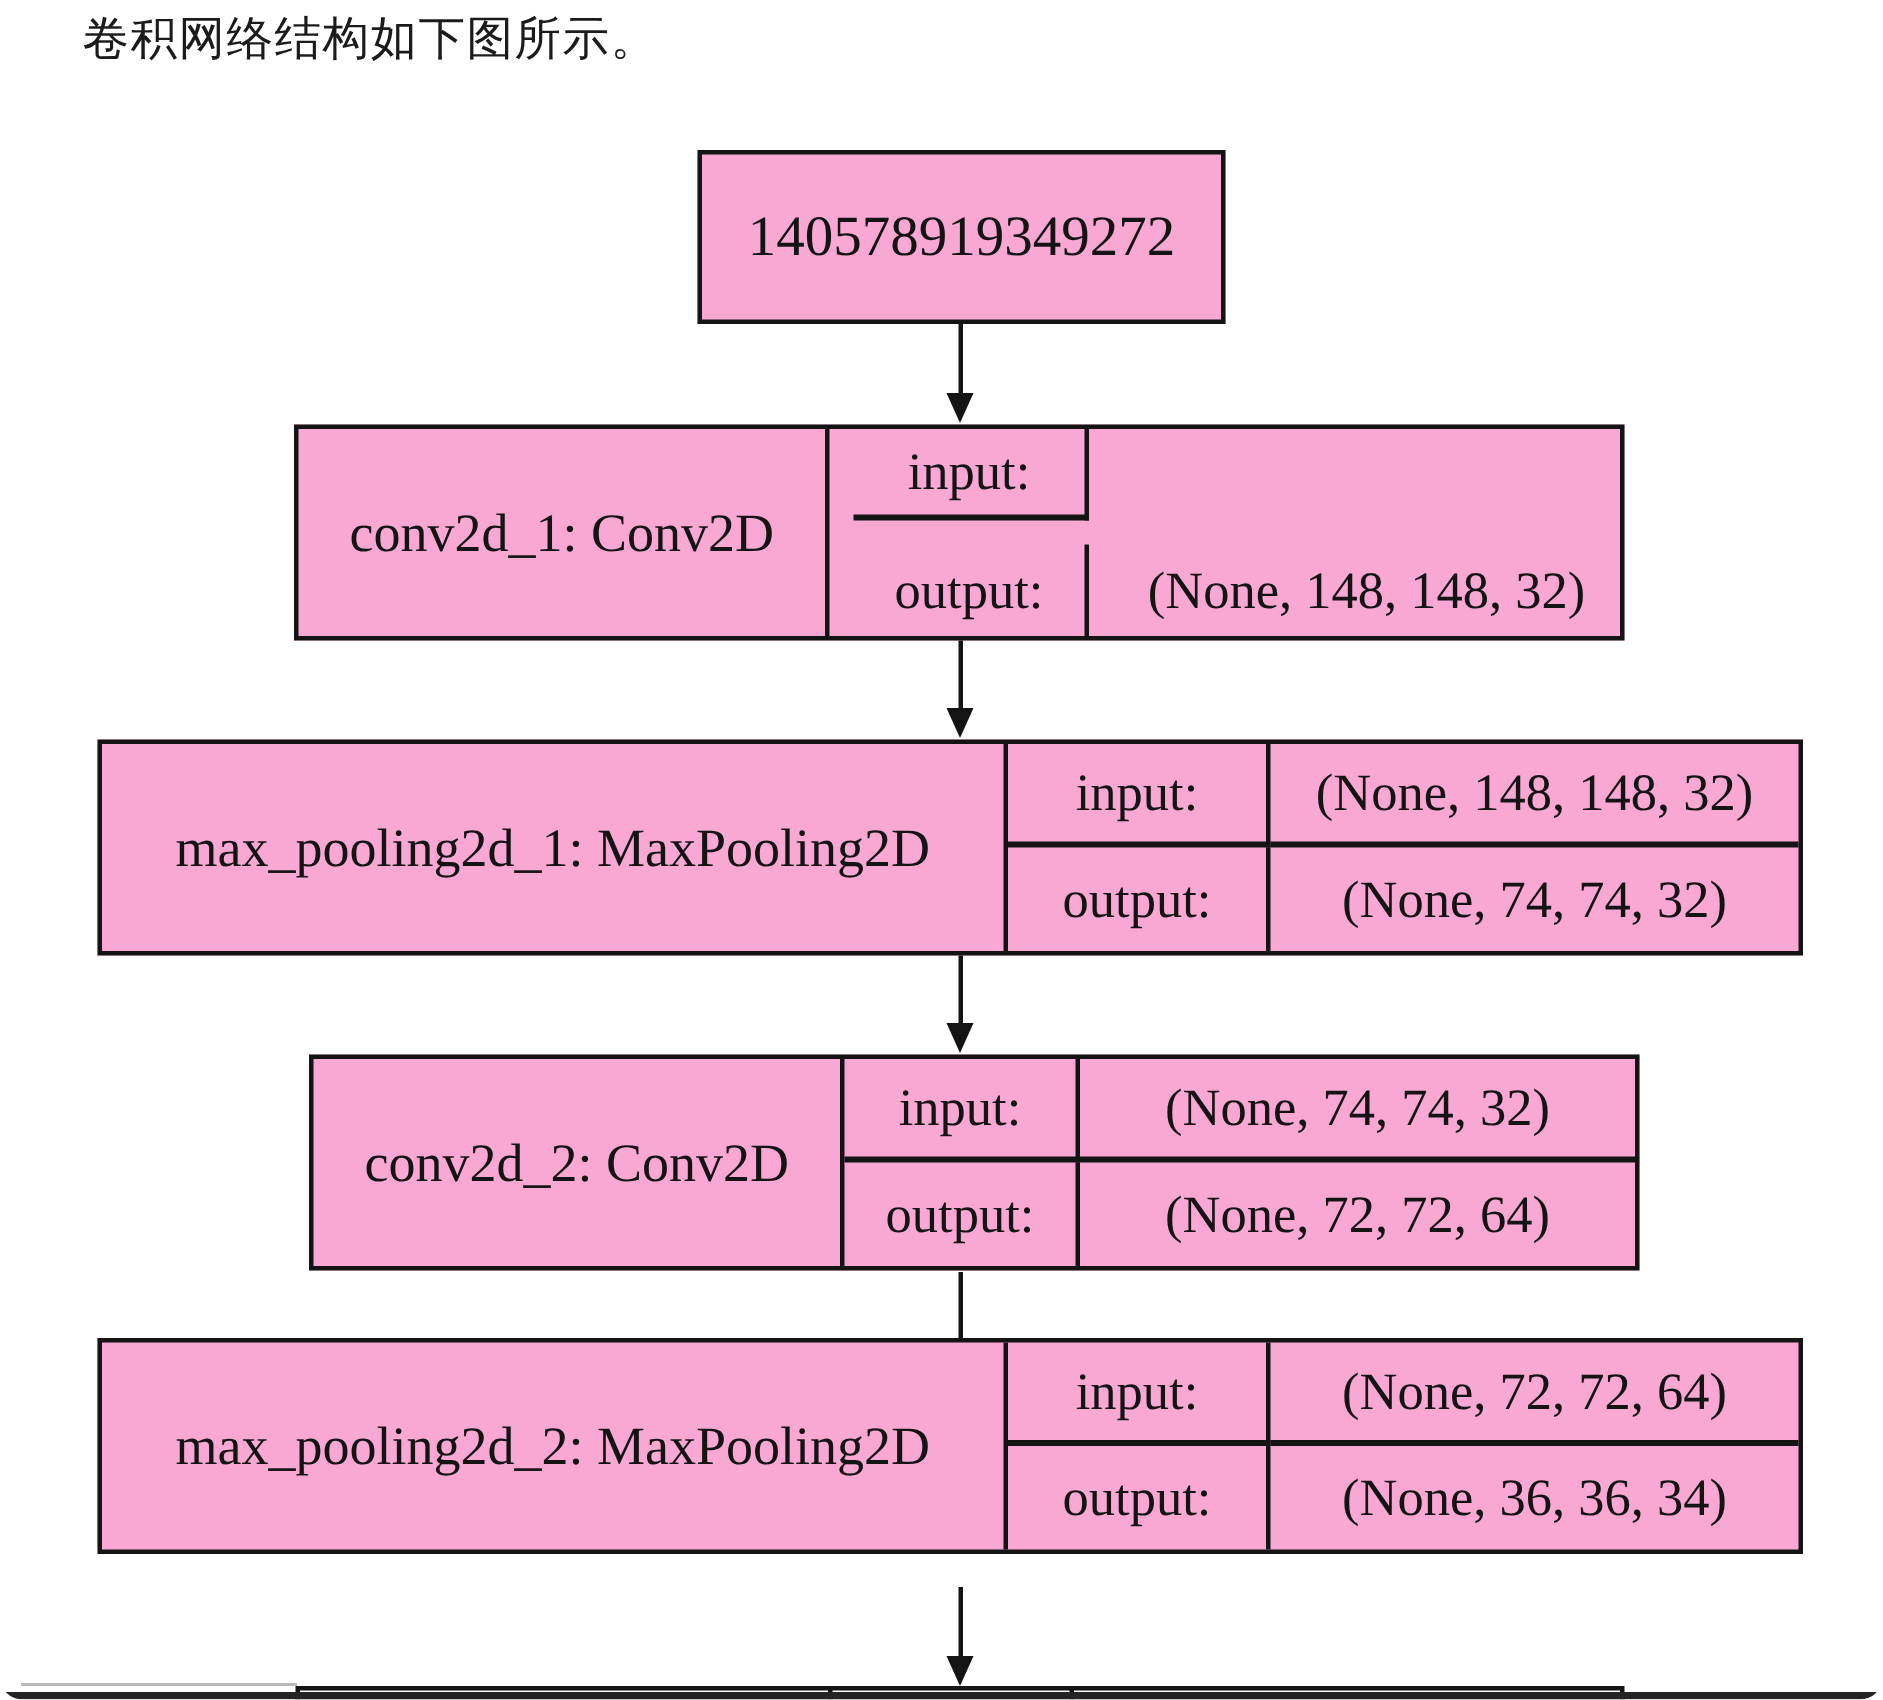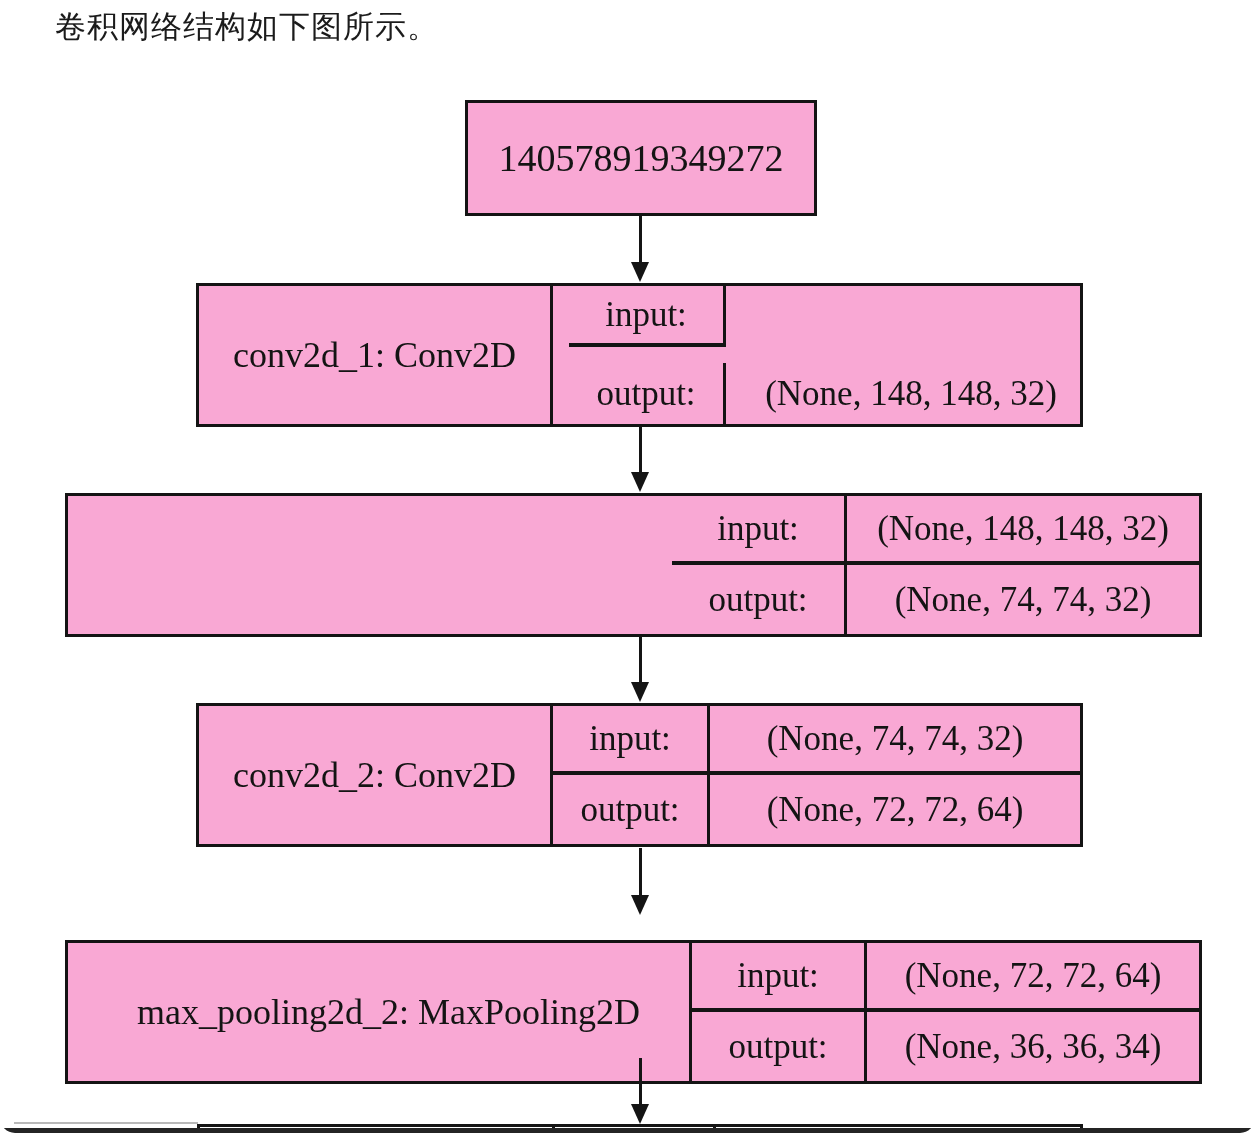--- a/index.html
+++ b/index.html
@@ -36,22 +36,22 @@
   .layer-node.conv{
     left:196px;width:887px;height:144px;
     grid-template-columns:354px 157px 1fr;
   }
   .layer-node.pool{
     left:65px;width:1137px;height:144px;
     grid-template-columns:604px 175px 1fr;
   }
   .conv1{top:283px;gap:16px;}
   .pool1{top:493px;}
-  .conv2{top:703px;}
-  .pool2{top:940px;padding-left:20px;}
+  .conv2{top:703px;margin-left:10px;}
+  .pool2{top:892px;}
   .cell{
     display:flex;align-items:center;justify-content:center;
     font-size:35px;white-space:nowrap;overflow:hidden;
   }
   .cell-name{
     grid-column:1;grid-row:1/3;
     border-right:3px solid #141414;
     font-size:36px;
   }
   .cell-label-in{grid-column:2;grid-row:1;border-right:3px solid #141414;border-bottom:4px solid #141414;}
@@ -102,20 +102,21 @@
     <div class="cell cell-name">conv2d_1: Conv2D</div>
     <div class="cell cell-label-in">input:</div>
     <div class="cell cell-label-out">output:</div>
     <div class="cell cell-shape-out">(None, 148, 148, 32)</div>
   </div>
 
   <div class="arrow-shaft a2s"></div>
   <div class="arrow-head a2h"></div>
 
   <div class="node layer-node pool pool1">
+    <div class="cell cell-name">max_pooling2d_1: MaxPooling2D</div>
     <div class="cell cell-label-in">input:</div>
     <div class="cell cell-shape-in">(None, 148, 148, 32)</div>
     <div class="cell cell-label-out">output:</div>
     <div class="cell cell-shape-out">(None, 74, 74, 32)</div>
   </div>
 
   <div class="arrow-shaft a3s"></div>
   <div class="arrow-head a3h"></div>
 
   <div class="node layer-node conv conv2">

